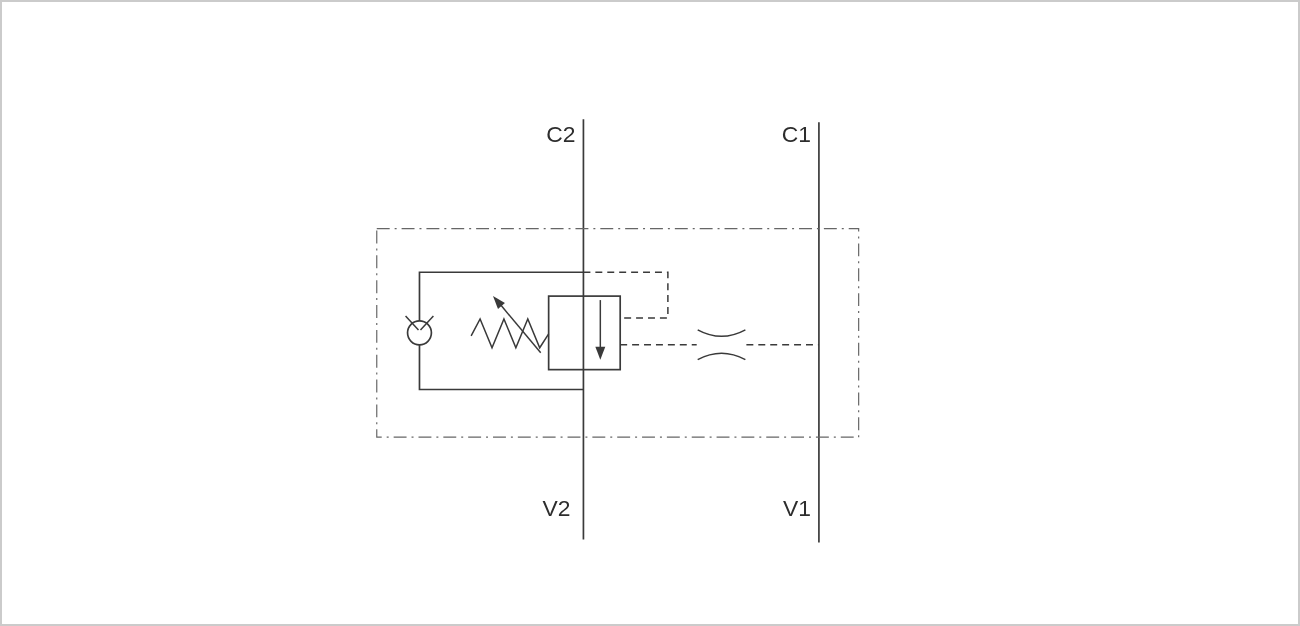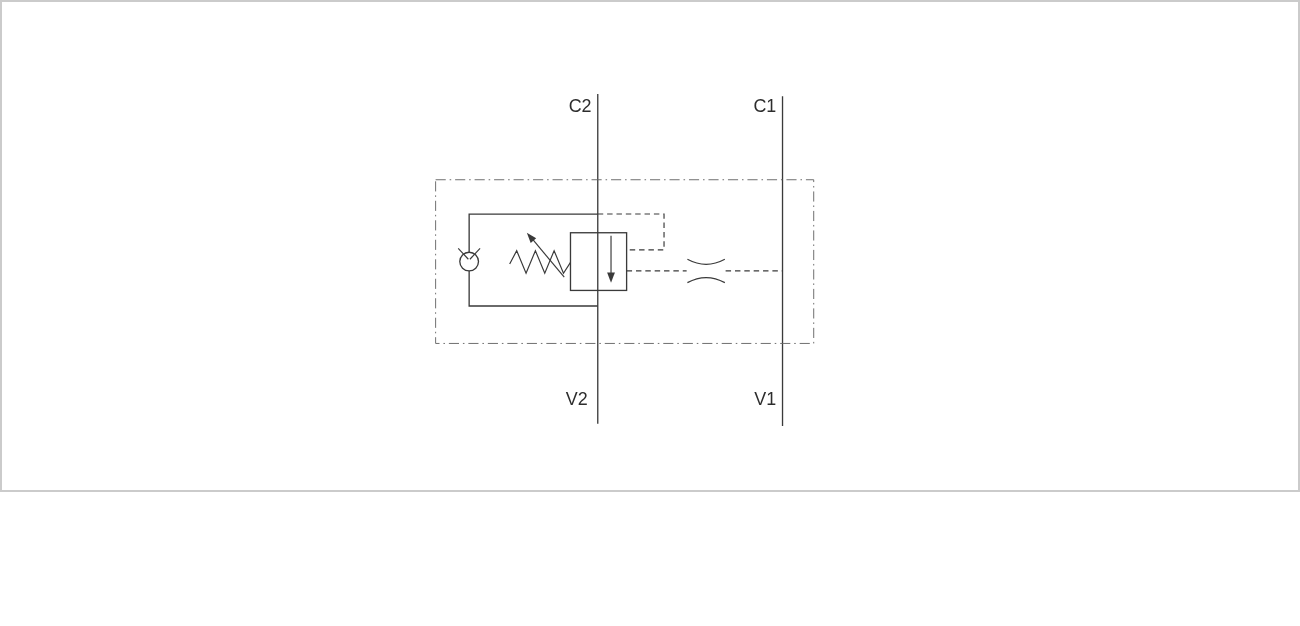--- a/index.html
+++ b/index.html
@@ -2,21 +2,21 @@
 <html style="--line: #3a3a3a; --envelope: #666666; --text: #2d2d2d; --background: #ffffff; --frame: #cbcbcb;"><head>
 <meta charset="utf-8">
 <style>
   * { box-sizing: border-box; }
   html, body {
     margin: 0; padding: 0;
     background: var(--background, #ffffff);
     font-family: "Liberation Sans", sans-serif;
   }
   .canvas {
-    width: 1300px; height: 492px;
+    width: 1300px; height: 626px;
     background: var(--background, #ffffff);
     border: 2px solid var(--frame, #cbcbcb);
     position: relative;
     overflow: hidden;
   }
   svg { display: block; width: 100%; height: 100%; }
 
   .stroke {
     stroke: var(--line, #3a3a3a);
     fill: none;

